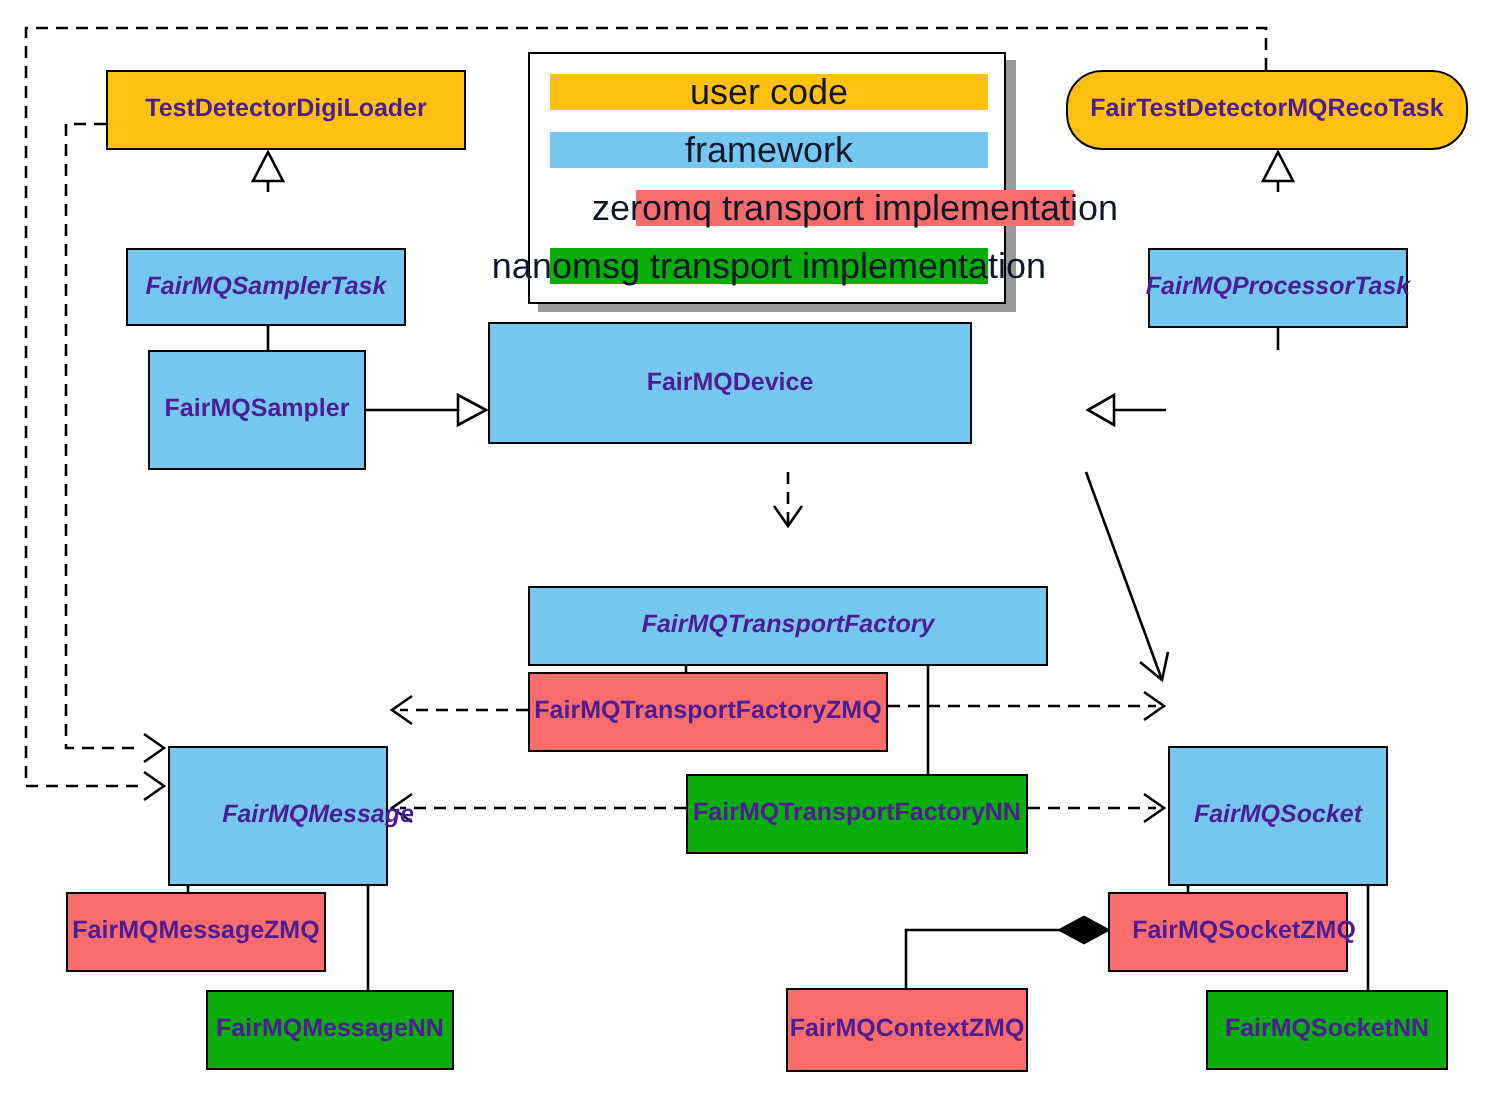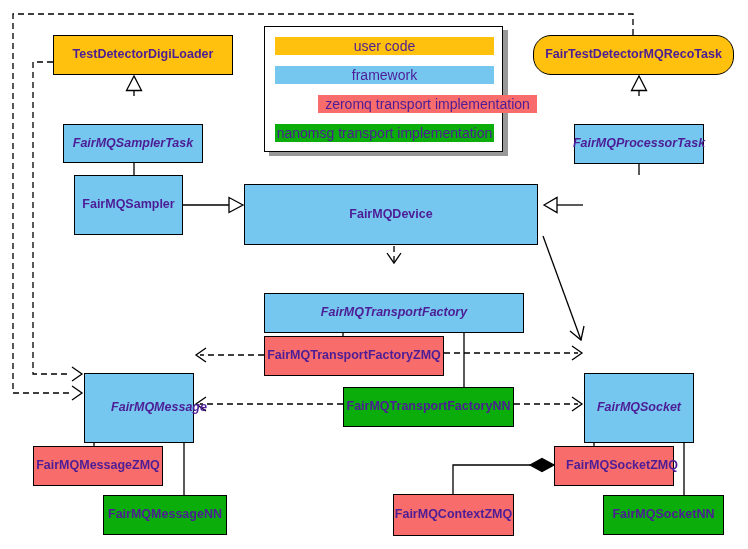--- a/index.html
+++ b/index.html
@@ -17,33 +17,33 @@
   }
   .node.abstract{font-style:italic;margin-top:28px;}
   #legend{
     position:absolute;left:264px;top:26px;width:239px;height:126px;z-index:2;
     box-sizing:border-box;background:#fff;border:1.5px solid #000;
     box-shadow:5px 4px 0 #999;
   }
   .legend-bar{
     position:absolute;left:10px;width:219px;height:18px;
     display:flex;align-items:center;justify-content:center;
-    font-size:14px;color:#4c1d95;white-space:nowrap;
+    font-size:18px;color:#0f172a;white-space:nowrap;
   }
   .legend-bar:nth-of-type(1){top:10px;}
   .legend-bar:nth-of-type(2){top:39px;}
   .legend-bar:nth-of-type(3){top:68px;}
   .legend-bar:nth-of-type(4){top:97px;}
   
   #n-digi-loader      {left:53px; top:35px; width:180px;height:40px;}
   #n-reco-task        {left:533px;top:35px; width:201px;height:40px;border-radius:18px;}
   #n-sampler-task     {left:63px; top:96px; width:140px;height:39px;}
   #n-processor-task   {left:574px;top:96px; width:130px;height:40px;}
   #n-sampler          {left:74px; top:175px;width:109px;height:60px;}
-  #n-device           {left:244px;top:184px;width:294px;height:61px;}
+  #n-device           {left:244px;top:161px;width:242px;height:61px;}
   #n-processor        {left:583px;top:175px;width:112px;height:60px;}
   #n-transport-factory{left:264px;top:265px;width:260px;height:40px;}
   #n-tf-zmq           {left:264px;top:336px;width:180px;height:40px;}
   #n-tf-nn            {left:343px;top:387px;width:171px;height:40px;}
   #n-message          {left:84px; top:345px;width:110px;height:70px;padding-left:40px;}
   #n-socket           {left:584px;top:345px;width:110px;height:70px;}
   #n-message-zmq      {left:33px; top:446px;width:130px;height:40px;}
   #n-message-nn       {left:103px;top:495px;width:124px;height:40px;}
   #n-context-zmq      {left:393px;top:494px;width:121px;height:42px;}
   #n-socket-zmq       {left:554px;top:446px;width:120px;height:40px;}

